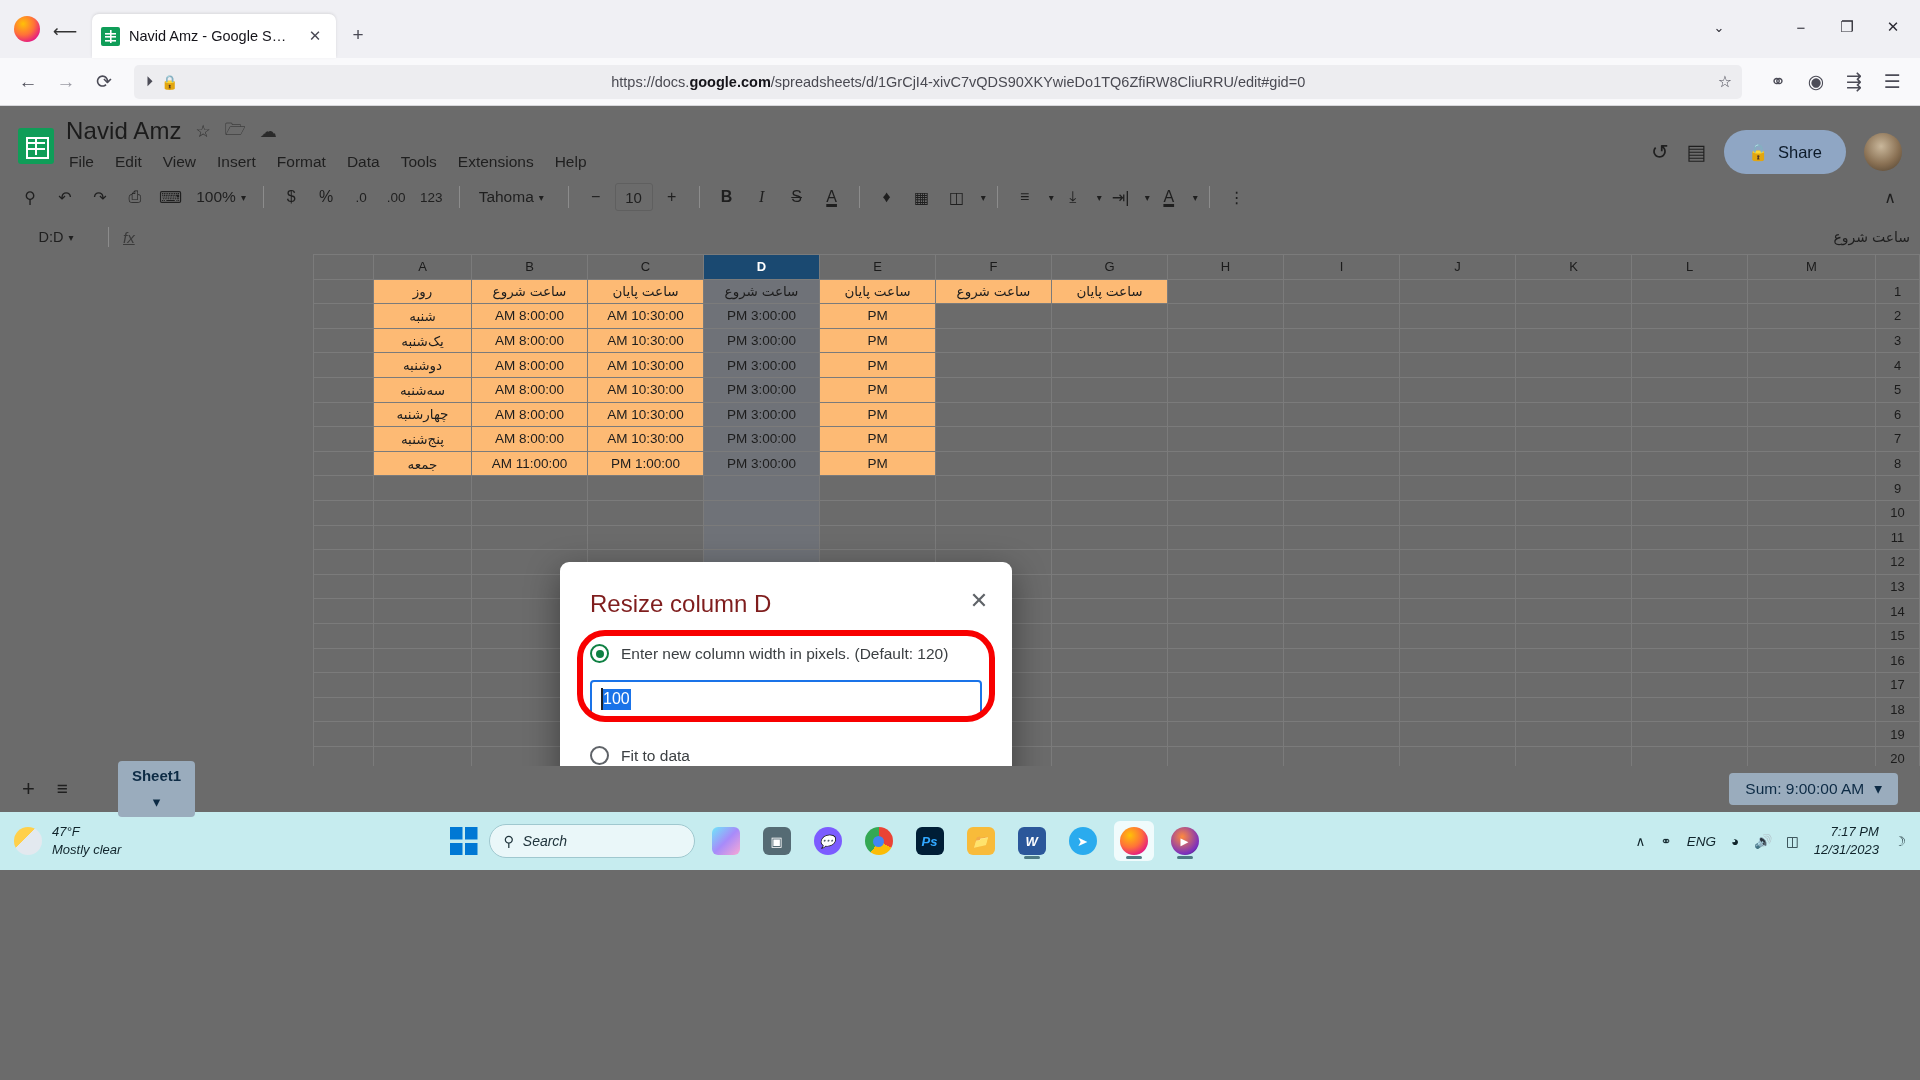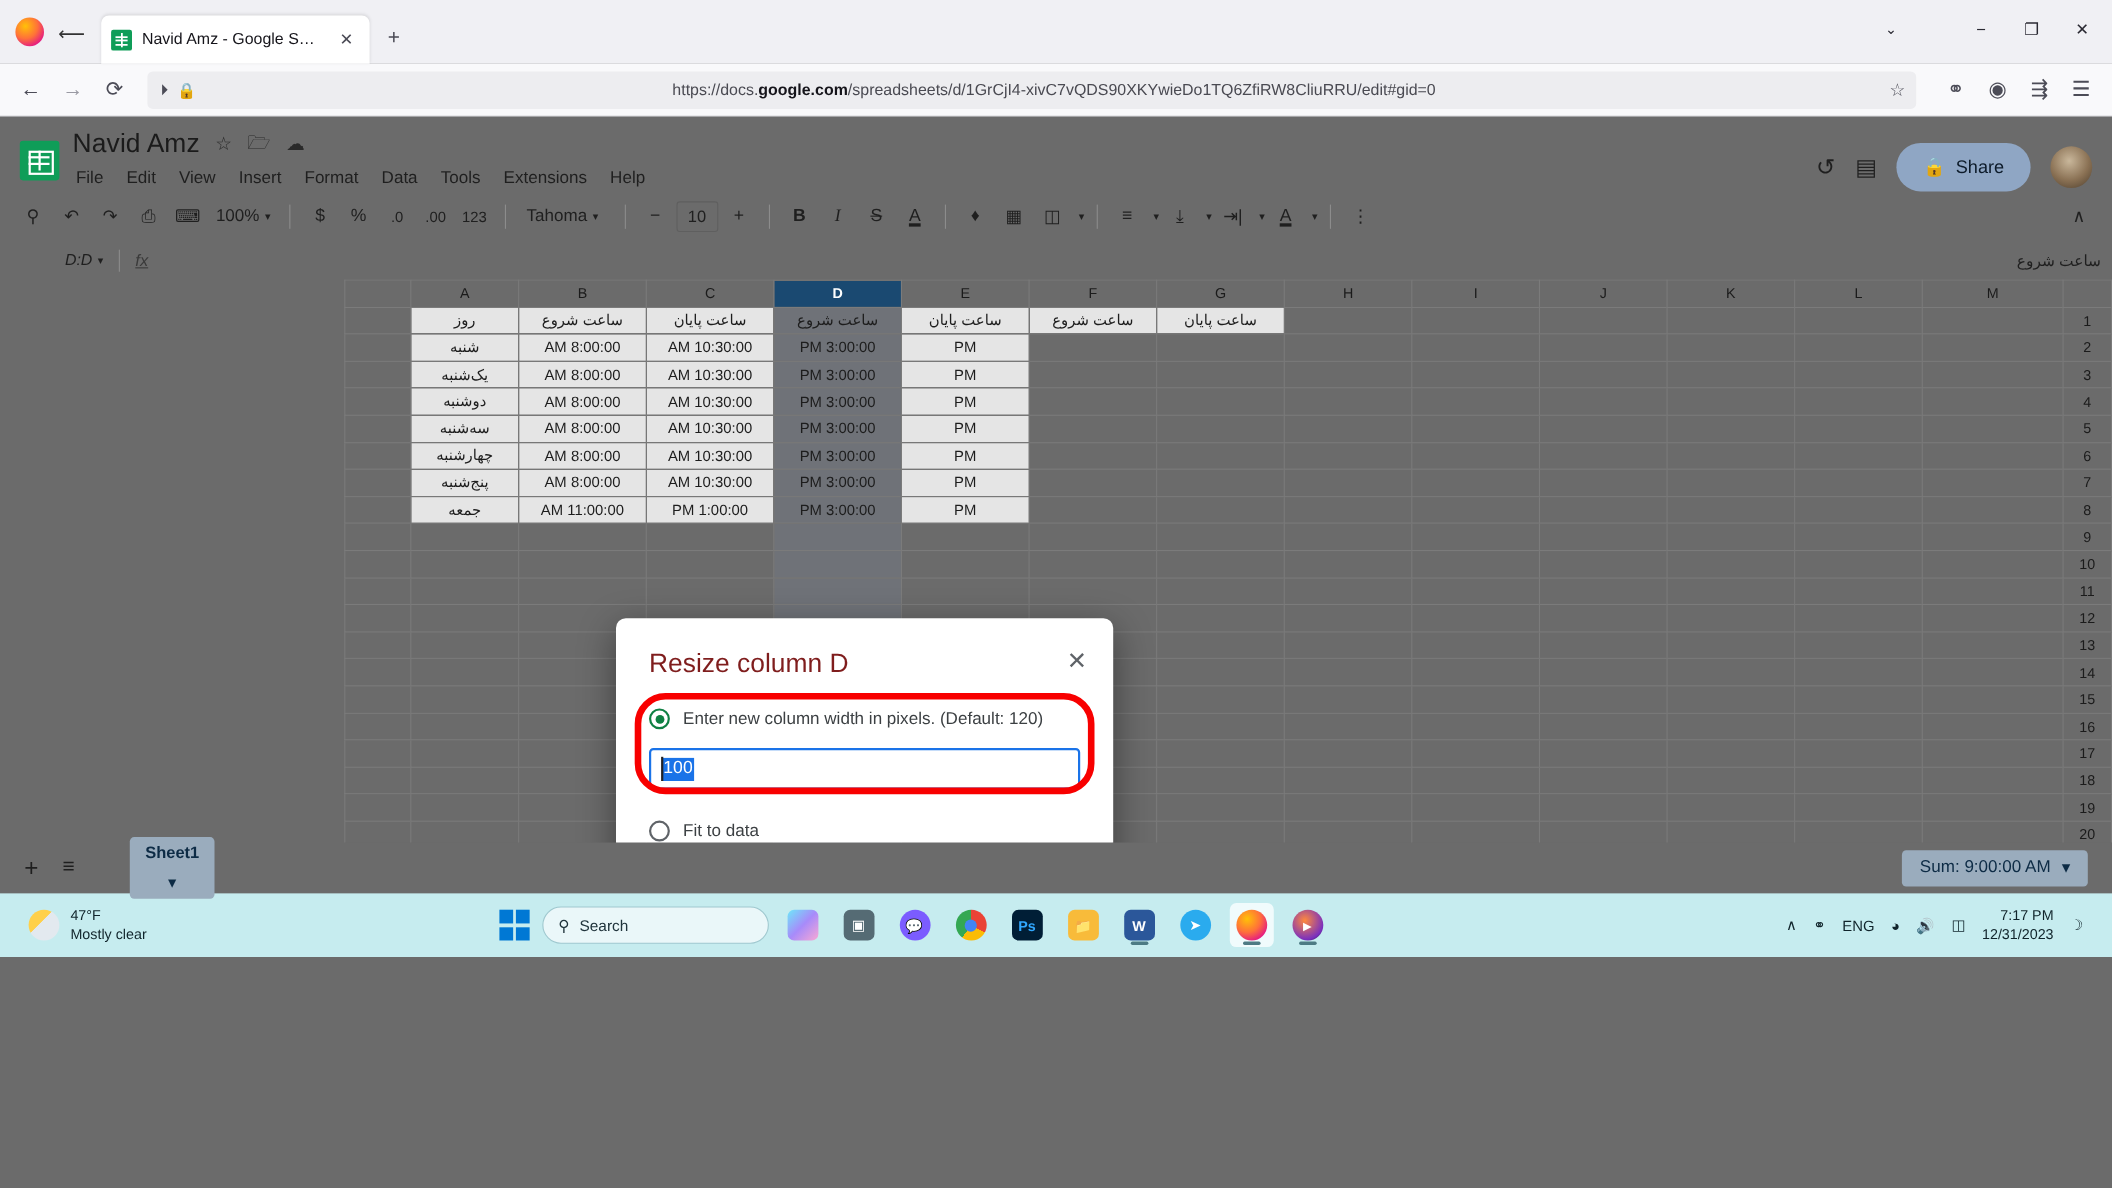--- a/index.html
+++ b/index.html
@@ -147,23 +147,22 @@
   }
   .tb.underlineA { text-decoration: underline; text-decoration-thickness: 3px; }
   .gs-toolbar-right { margin-left: auto; display: flex; align-items: center; }
 
   
   .gs-formulabar {
     height: 34px; display: flex; align-items: center; padding: 0 10px;
     font-size: 14.5px; color: #1f1f1f; gap: 6px; position: relative;
   }
   .namebox {
-    width: 92px; display: flex; align-items: center; justify-content: flex-end;
+    width: 92px; display: flex; align-items: center; justify-content: center;
     padding: 0 8px;
-    font-style: italic;
   }
   .fx { font-style: italic; color: #3a3a3a; font-size: 15px; padding-left: 14px;
         border-left: 1px solid #8c8c8c; height: 20px; display: flex; align-items: center; text-decoration: underline; }
   .formula-rtl { margin-left: auto; font-size: 14px; color: #1f1f1f; direction: rtl; }
 
   
   .grid-wrap { position: relative; height: 512px; overflow: hidden; direction: rtl; }
   table.grid { border-collapse: collapse; table-layout: fixed; direction: rtl; }
   table.grid td, table.grid th {
     border: 1px solid #7b7b7b; height: 24.6px; font-size: 13.5px; color: #1d1d1d;
@@ -174,21 +173,21 @@
     background: #6b6b6b; height: 23px; font-size: 13px; color: #1b1b1b; font-weight: 400;
   }
   table.grid th.colhead.sel { background: #1a4971; color: #fff; font-weight: 600; }
   table.grid th.corner { width: 44px; background: #6b6b6b; }
   table.grid td.rowhead {
     width: 44px; background: #6b6b6b; font-size: 13px; color: #1b1b1b; text-align: center;
   }
   td.c-sel { border-left: 2px solid #1a4971; border-right: 2px solid #1a4971; }
   td.c-selhead { border: 2px solid #1a4971; }
   td.empty { background: #6b6b6b; }
-  td.filled { background: #e5e5e5; }
+  td.filled { background: #fdba74; }
   td.selcol { background: #6f7278; }
   .rtl-cell { direction: rtl; }
 
   
   .dialog-layer { position: absolute; inset: 0; }
   .dialog {
     position: absolute; left: 560px; top: 308px; width: 452px; height: 312px;
     background: #fff; border-radius: 9px; box-shadow: 0 10px 34px rgba(0,0,0,.42);
   }
   .dlg-title {
@@ -241,21 +240,21 @@
     flex-direction: column;
   }
   .sum-chip {
     margin-left: auto; background: #9aacbd; border-radius: 4px; padding: 7px 16px;
     font-size: 15.5px; color: #0d2b45; display: flex; align-items: center; gap: 10px;
   }
 
   
   .taskbar {
     height: 58px; background: #c6ecef; display: flex; align-items: center;
-    padding: 0 26px; gap: 0;
+    padding: 0 14px; gap: 0; font-style: italic;
   }
   .tb-weather { display: flex; align-items: center; gap: 10px; width: 220px; }
   .tb-weather-ico {
     width: 28px; height: 28px; border-radius: 50%;
     background: linear-gradient(135deg,#ffd04a 40%, #e3e9ef 41%);
   }
   .tb-weather-txt { font-size: 13px; line-height: 1.35; color: #10242b; }
   .tb-center { display: flex; align-items: center; gap: 11px; margin: 0 auto; }
   .win-start {
     width: 28px; height: 28px;

